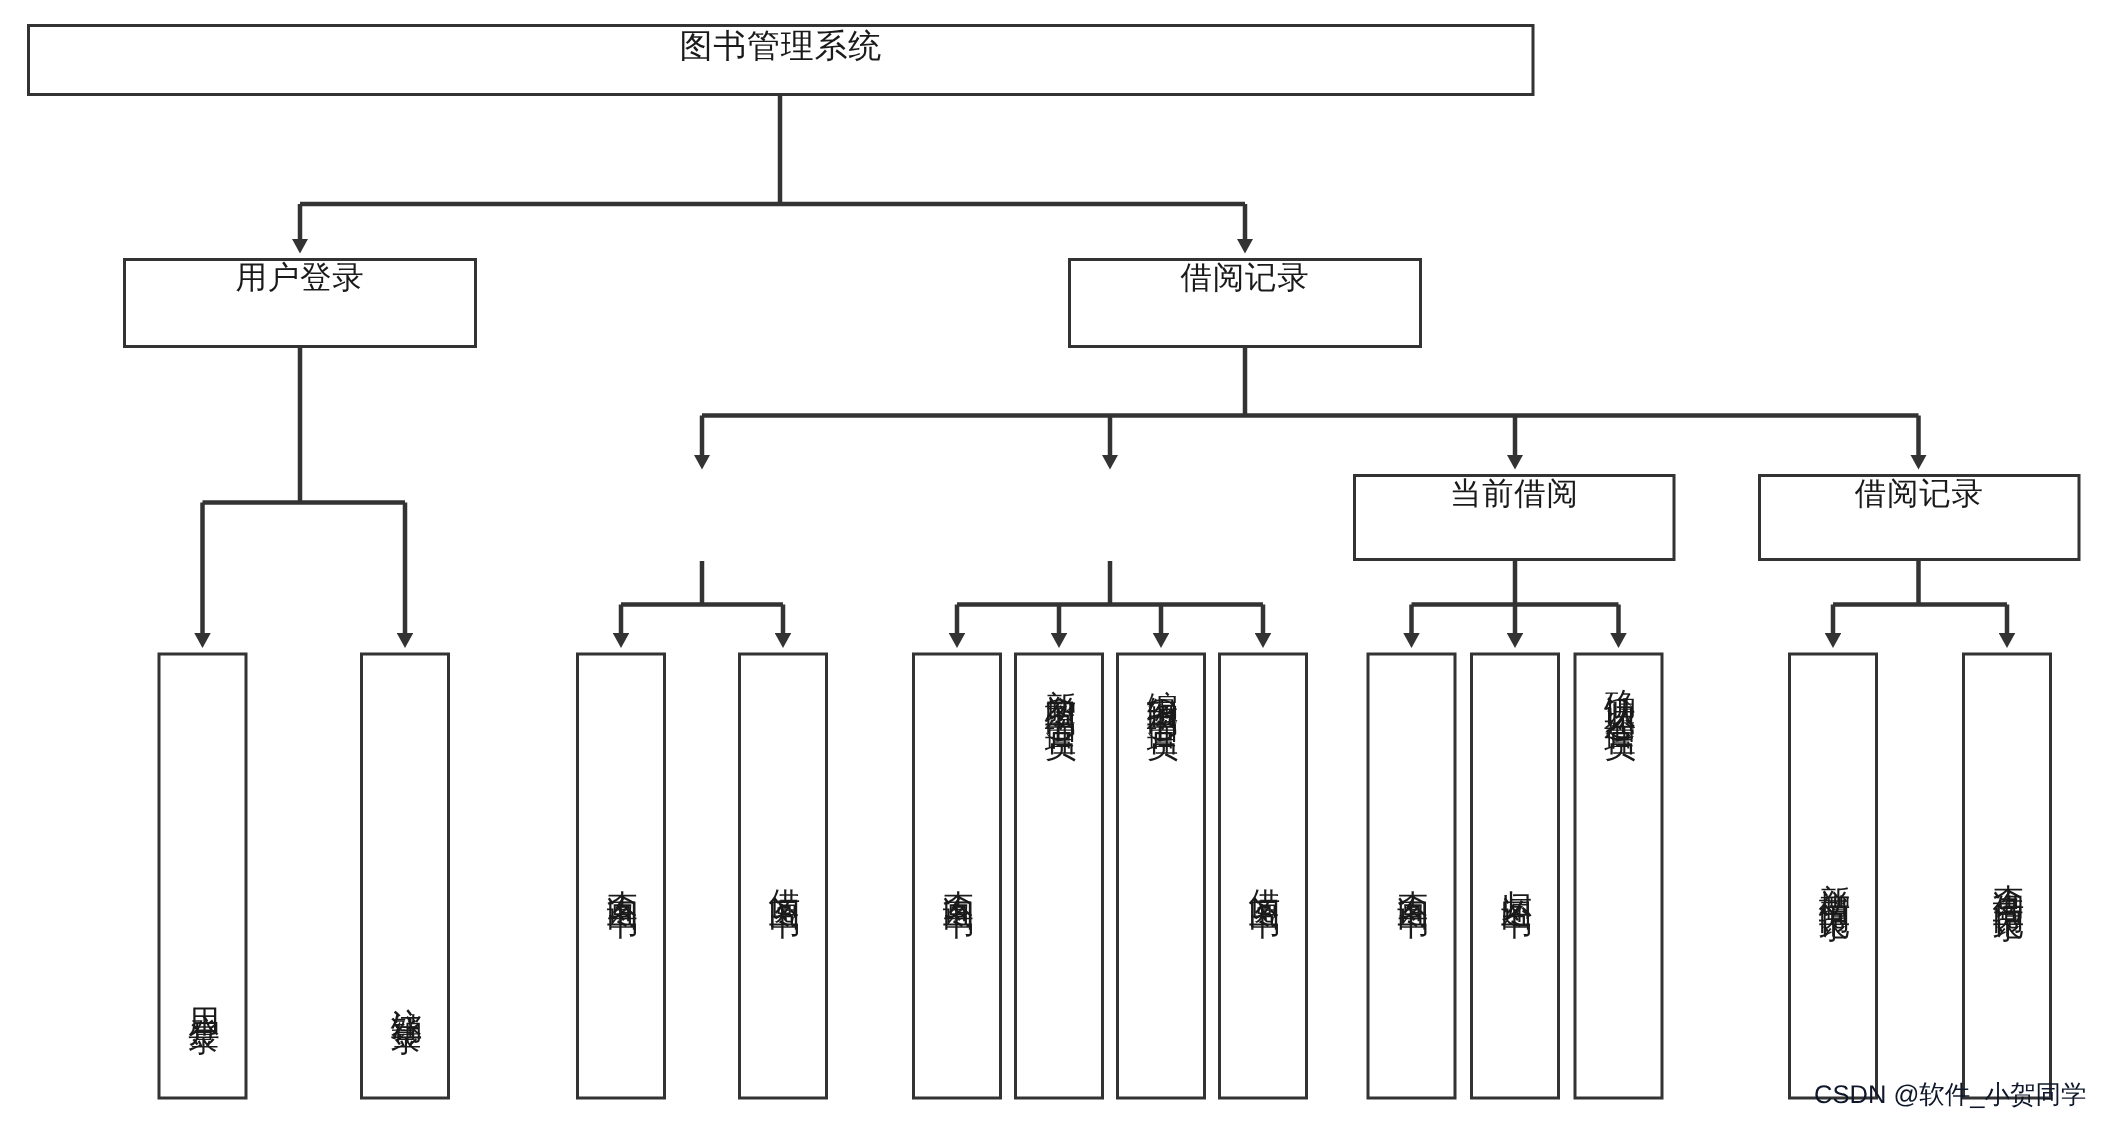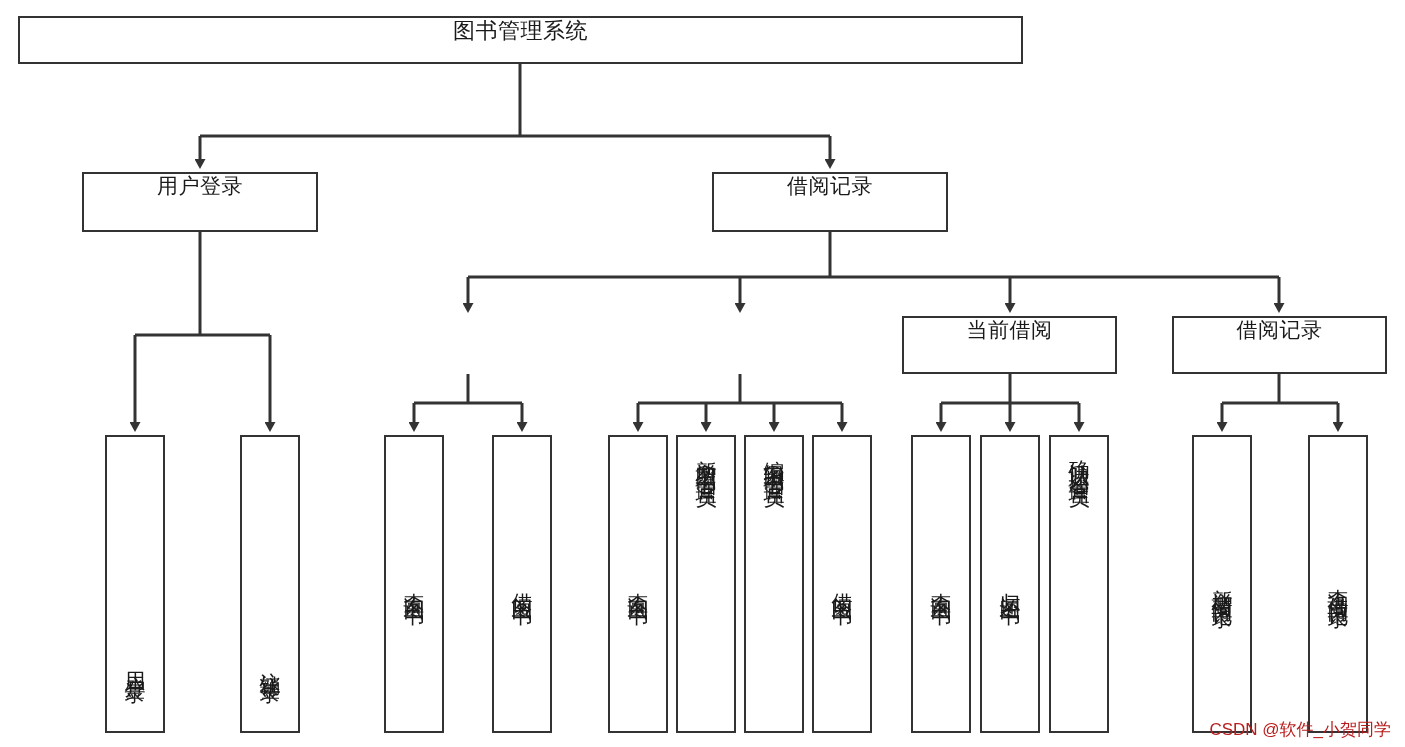--- a/index.html
+++ b/index.html
@@ -62,21 +62,21 @@
     line-height: 1.05;
     white-space: nowrap;
   }
   .leaf.align-center { align-items: center; }
   .leaf.align-top    { align-items: flex-start; padding-top: 6px; }
   .leaf.align-bottom { align-items: flex-end; padding-bottom: 60px; }
   .watermark {
     position: absolute;
     right: 14px;
     bottom: 6px;
-    color: #b91c1c;
+    color: #0f172a;
     font-size: 17px;
     white-space: nowrap;
     z-index: 3;
   }
 </style>
 </head>
 <body>
 
 <div id="canvas">
 

